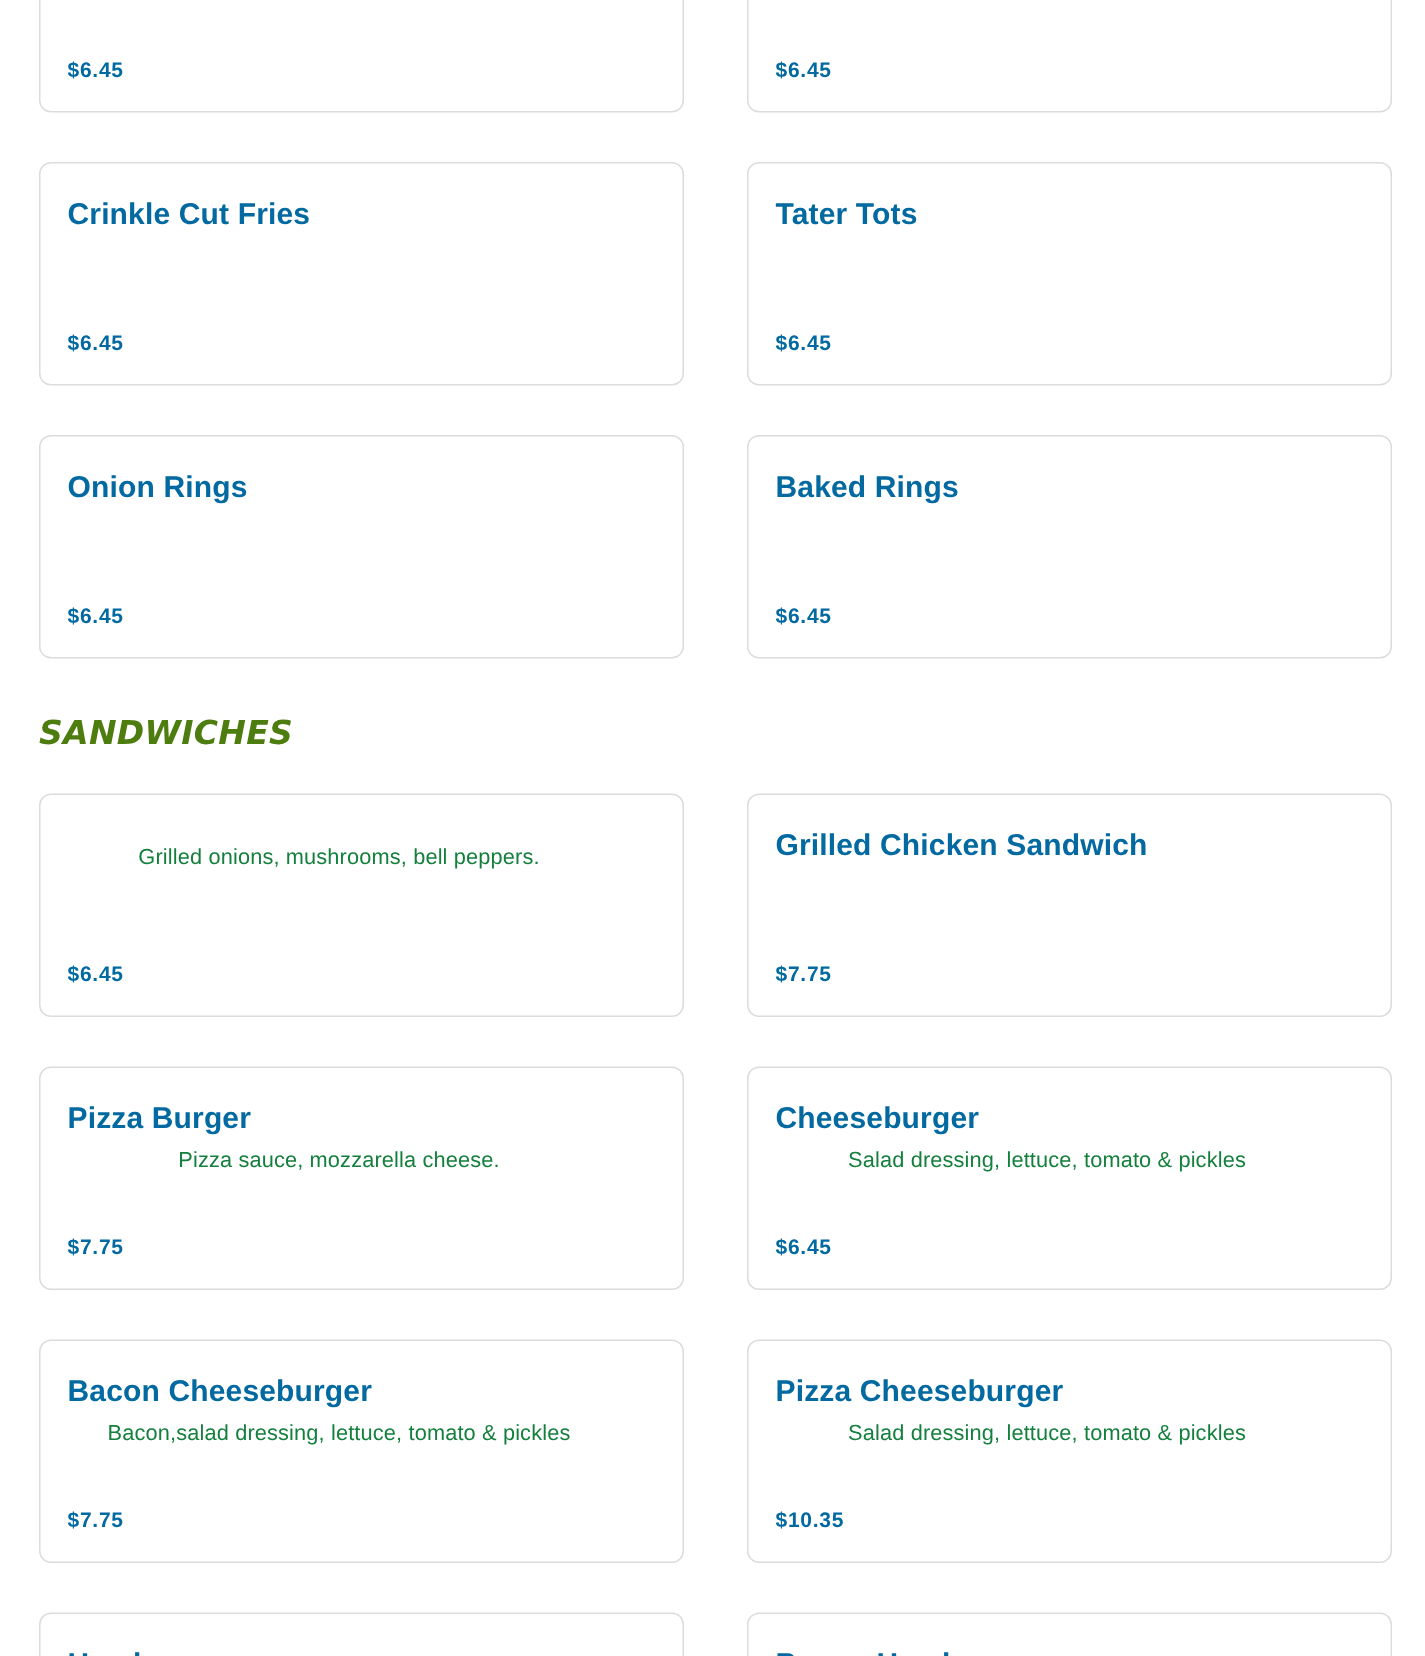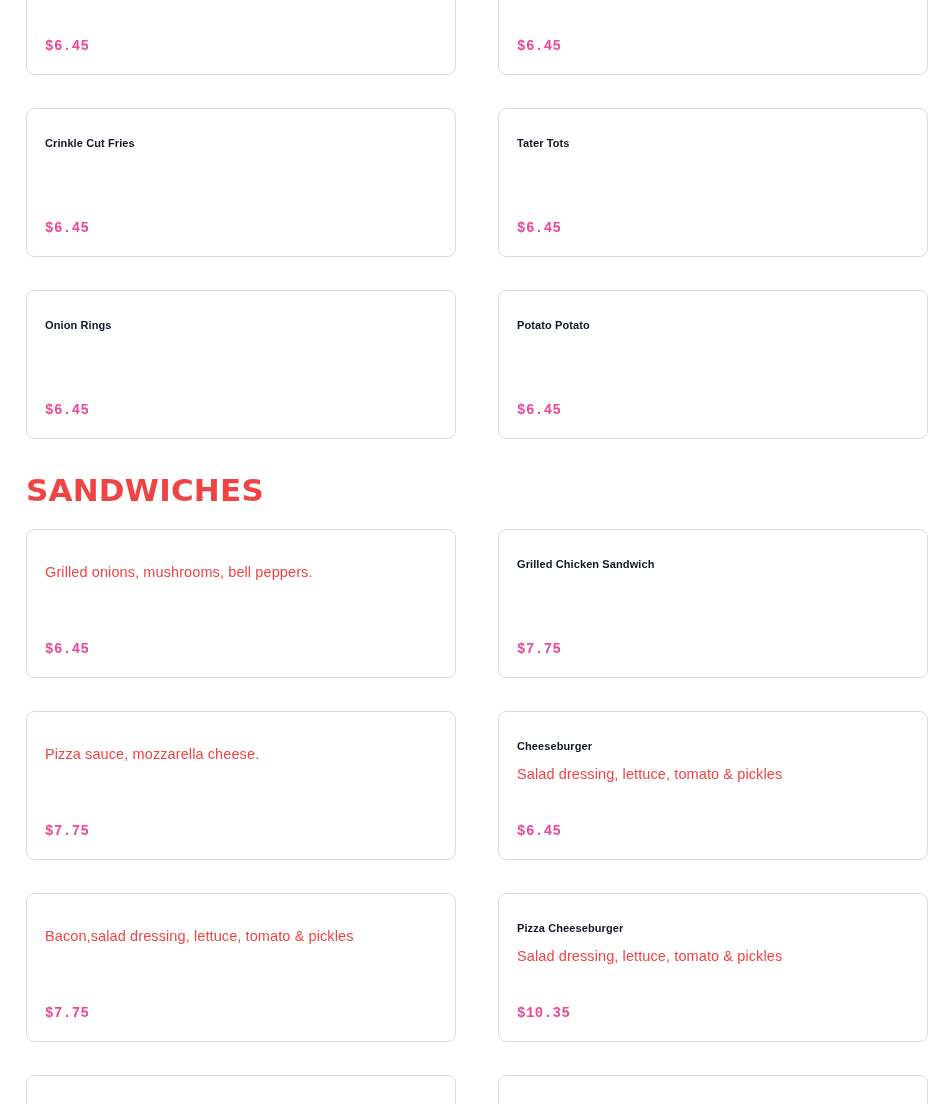--- a/index.html
+++ b/index.html
@@ -23,62 +23,64 @@
     row-gap: 33px;
   }
 
   
   .menu-sections > .menu-grid:first-child {
     margin-top: -74px;
   }
 
   .section-heading {
     font-family: "DejaVu Sans", "Liberation Sans", sans-serif;
-    font-size: 31px;
+    font-size: 22px;
     line-height: 26px;
     font-weight: 900;
     letter-spacing: 0.2px;
-    color: #ef4444;
+    color: #4d7c0f;
     margin: 38px 0 26px 0;
+    font-style: italic;
   }
 
   .menu-card {
     height: 149px;
     background: #ffffff;
     border: 1px solid #dcdcdc;
     border-radius: 8px;
     padding: 24px 18px 20px 18px;
     display: flex;
     flex-direction: column;
     cursor: pointer;
   }
 
   .card-title {
-    font-size: 11px;
+    font-size: 20px;
     font-weight: 700;
-    color: #0f172a;
+    color: #0369a1;
     letter-spacing: 0.1px;
     line-height: 20px;
   }
 
   .card-desc {
     margin-top: 7px;
     font-size: 14.5px;
-    color: #ef4444;
+    color: #15803d;
     line-height: 22px;
     letter-spacing: 0.1px;
     padding-right: 30px;
+    text-align: center;
   }
 
   .card-price {
     margin-top: auto;
-    font-family: Liberation Mono, monospace;
+    font-family: Liberation Sans, sans-serif;
     font-size: 14px;
     font-weight: 700;
-    color: #ec4899;
+    color: #0369a1;
     letter-spacing: 0.5px;
   }
 </style>
 </head>
 <body>
 
 <div class="menu-sections">
     <div class="menu-grid">
       <div class="menu-card">
         <div class="card-title"></div>
@@ -94,44 +96,46 @@
       </div>
       <div class="menu-card">
         <div class="card-title">Tater Tots</div>
         <div class="card-price">$6.45</div>
       </div>
       <div class="menu-card">
         <div class="card-title">Onion Rings</div>
         <div class="card-price">$6.45</div>
       </div>
       <div class="menu-card">
-        <div class="card-title">Potato Potato</div>
+        <div class="card-title">Baked Rings</div>
         <div class="card-price">$6.45</div>
       </div>
     </div>
     <h2 class="section-heading">SANDWICHES</h2>
     <div class="menu-grid">
       <div class="menu-card">
         <div class="card-desc">Grilled onions, mushrooms, bell peppers.</div>
         <div class="card-price">$6.45</div>
       </div>
       <div class="menu-card">
         <div class="card-title">Grilled Chicken Sandwich</div>
         <div class="card-price">$7.75</div>
       </div>
       <div class="menu-card">
+        <div class="card-title">Pizza Burger</div>
         <div class="card-desc">Pizza sauce, mozzarella cheese.</div>
         <div class="card-price">$7.75</div>
       </div>
       <div class="menu-card">
         <div class="card-title">Cheeseburger</div>
         <div class="card-desc">Salad dressing, lettuce, tomato &amp; pickles</div>
         <div class="card-price">$6.45</div>
       </div>
       <div class="menu-card">
+        <div class="card-title">Bacon Cheeseburger</div>
         <div class="card-desc">Bacon,salad dressing, lettuce, tomato &amp; pickles</div>
         <div class="card-price">$7.75</div>
       </div>
       <div class="menu-card">
         <div class="card-title">Pizza Cheeseburger</div>
         <div class="card-desc">Salad dressing, lettuce, tomato &amp; pickles</div>
         <div class="card-price">$10.35</div>
       </div>
       <div class="menu-card">
         <div class="card-title">Hamburger</div>

